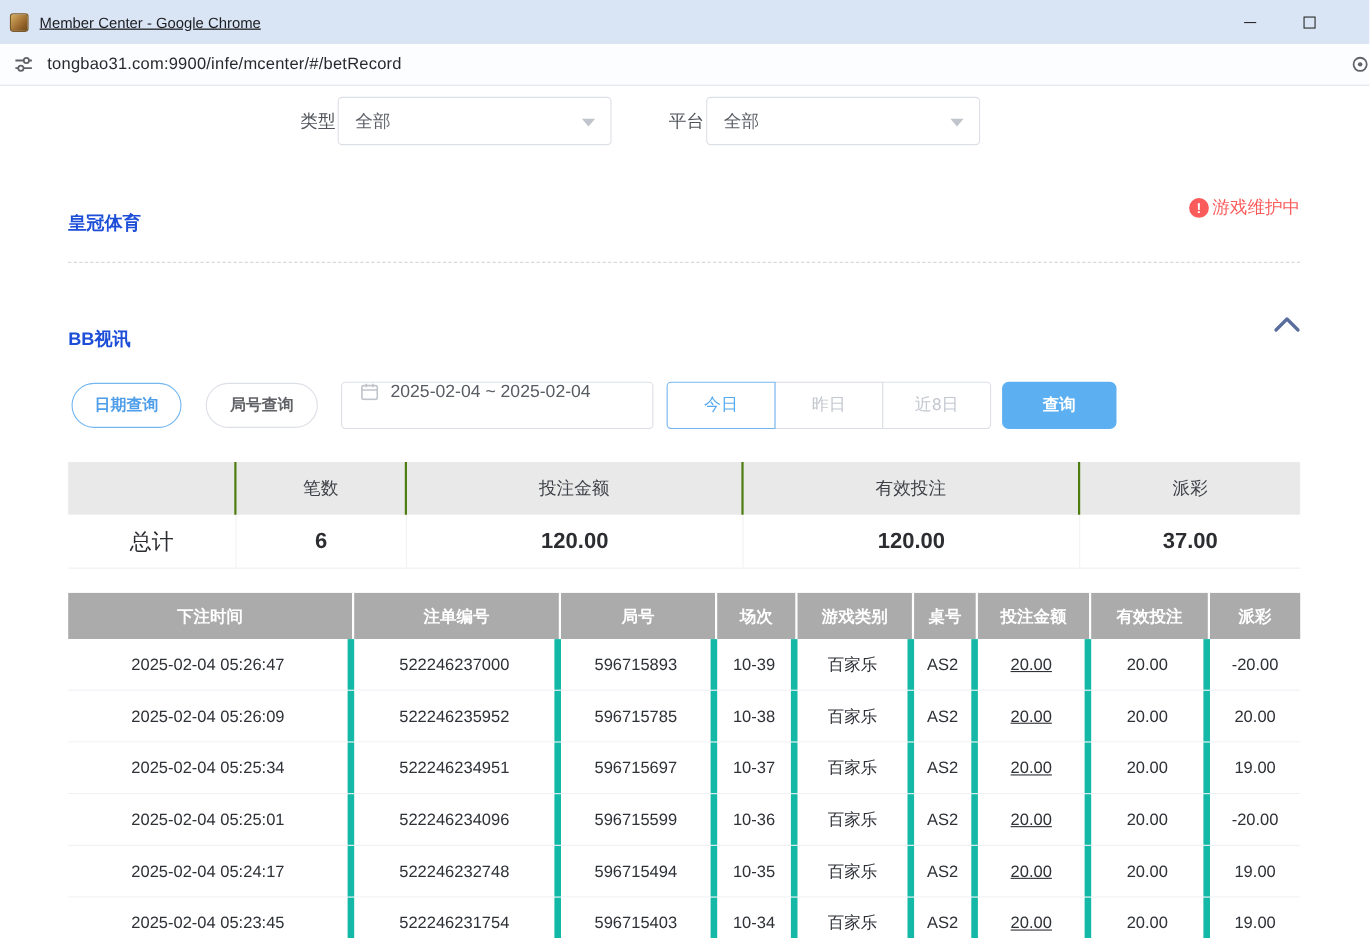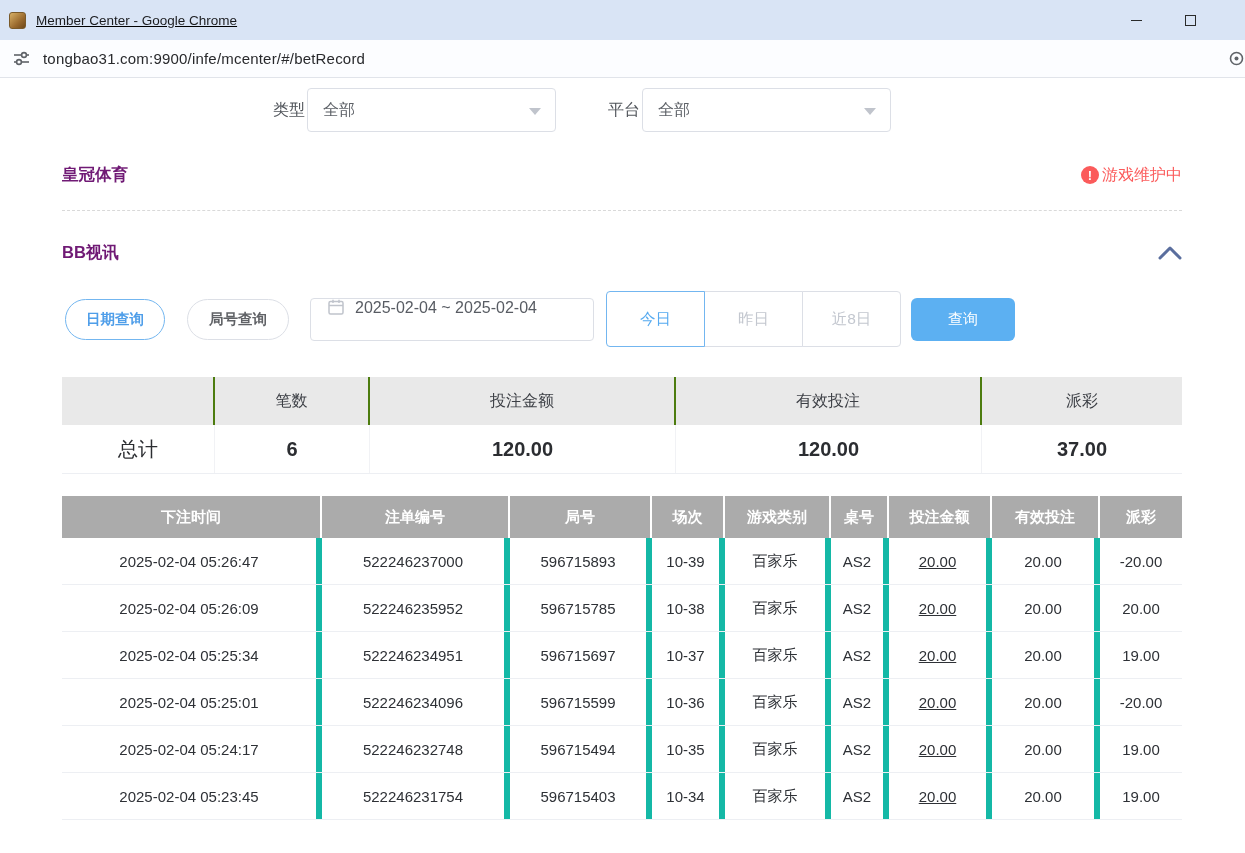--- a/index.html
+++ b/index.html
@@ -28,47 +28,47 @@
   .filters { display:flex; align-items:center; margin-left:211px; margin-top:10px; }
   .filter-label { font-size:16px; color:#4f5359; }
   .select { width:249px; height:44px; border:1px solid #dcdfe6; border-radius:4px; background:#fff;
     display:flex; align-items:center; padding-left:15px; margin-left:2px; position:relative;
     font-size:16px; color:#5d6167; }
   .select .caret { position:absolute; right:14px; top:19px; width:0; height:0;
     border-left:6px solid transparent; border-right:6px solid transparent; border-top:7px solid #c0c4cc; }
   .filter-label.second { margin-left:52px; }
 
   .section-row { display:flex; align-items:center; justify-content:space-between; margin-top:32px; }
-  .section-title { font-size:16.5px; font-weight:bold; color:#701a75; }
+  .section-title { font-size:16.5px; font-weight:bold; color:#1d4ed8;margin-top:28px; }
   .maint { display:flex; align-items:center; font-size:16px; color:#fb5b5b; }
   .maint-icon { width:18px; height:18px; border-radius:50%; background:#fb5b5b; color:#fff;
     display:flex; align-items:center; justify-content:center; font-size:13px; font-weight:bold; margin-right:3px; }
 
   .divider { border-top:1px dashed #d9d9d9; margin-top:24px; }
 
   .bb-row { margin-top:31px; }
 
   .toolbar { display:flex; align-items:center; margin-top:27px; }
   .pill { height:41px; border:1px solid #dcdfe6; border-radius:21px; background:#fff;
     display:flex; align-items:center; justify-content:center; font-size:14.5px; font-weight:bold; color:#606266; cursor:pointer; }
   .pill.p1 { width:100px; margin-left:3px; }
   .pill.p2 { width:102px; margin-left:22px; }
   .pill.active { border-color:#73b6f0; color:#4f9ee9; }
   .datepicker { width:284px; height:43px; border:1px solid #dcdfe6; border-radius:4px; background:#fff;
     display:flex; margin-left:21px; }
   .datepicker .cal { margin-left:17px; display:flex; }
   .datepicker .range { margin-left:11px; font-size:16px; color:#585c63; }
   .btn-group { display:flex; margin-left:12px; }
-  .group-btn { width:99px; height:56px; border:1px solid #dcdfe6; background:#fff;
+  .group-btn { width:99px; height:43px; border:1px solid #dcdfe6; background:#fff;
     display:flex; align-items:center; justify-content:center; font-size:15.5px; color:#c3c7cf; cursor:pointer; }
   .group-btn + .group-btn { margin-left:-1px; }
   .group-btn.first { border-radius:4px 0 0 4px; border-color:#73b6f0; color:#56aaf0; position:relative; z-index:2; }
   .group-btn.last { border-radius:0 4px 4px 0; }
   .search-btn { width:104px; height:43px; margin-left:10px; border:none; border-radius:6px;
-    background:#5cb0f2; color:#fff; font-size:15px; font-weight:normal;
+    background:#5cb0f2; color:#fff; font-size:15px; font-weight:bold;
     display:flex; align-items:center; justify-content:center; cursor:pointer; }
 
   
   .summary { margin-top:30px; }
   .sum-row { display:grid; grid-template-columns:153px 155px 306px 306px 200px; }
   .sum-head { background:#e9e9e9; height:48px; }
   .sum-head > div { display:flex; align-items:center; justify-content:center;
     font-size:16px; color:#3c3f45; border-right:2px solid #4d7c0f; }
   .sum-head > div:last-child { border-right:none; }
   .sum-body { height:49px; border-bottom:1px solid #edeff3; background:#fff; }

